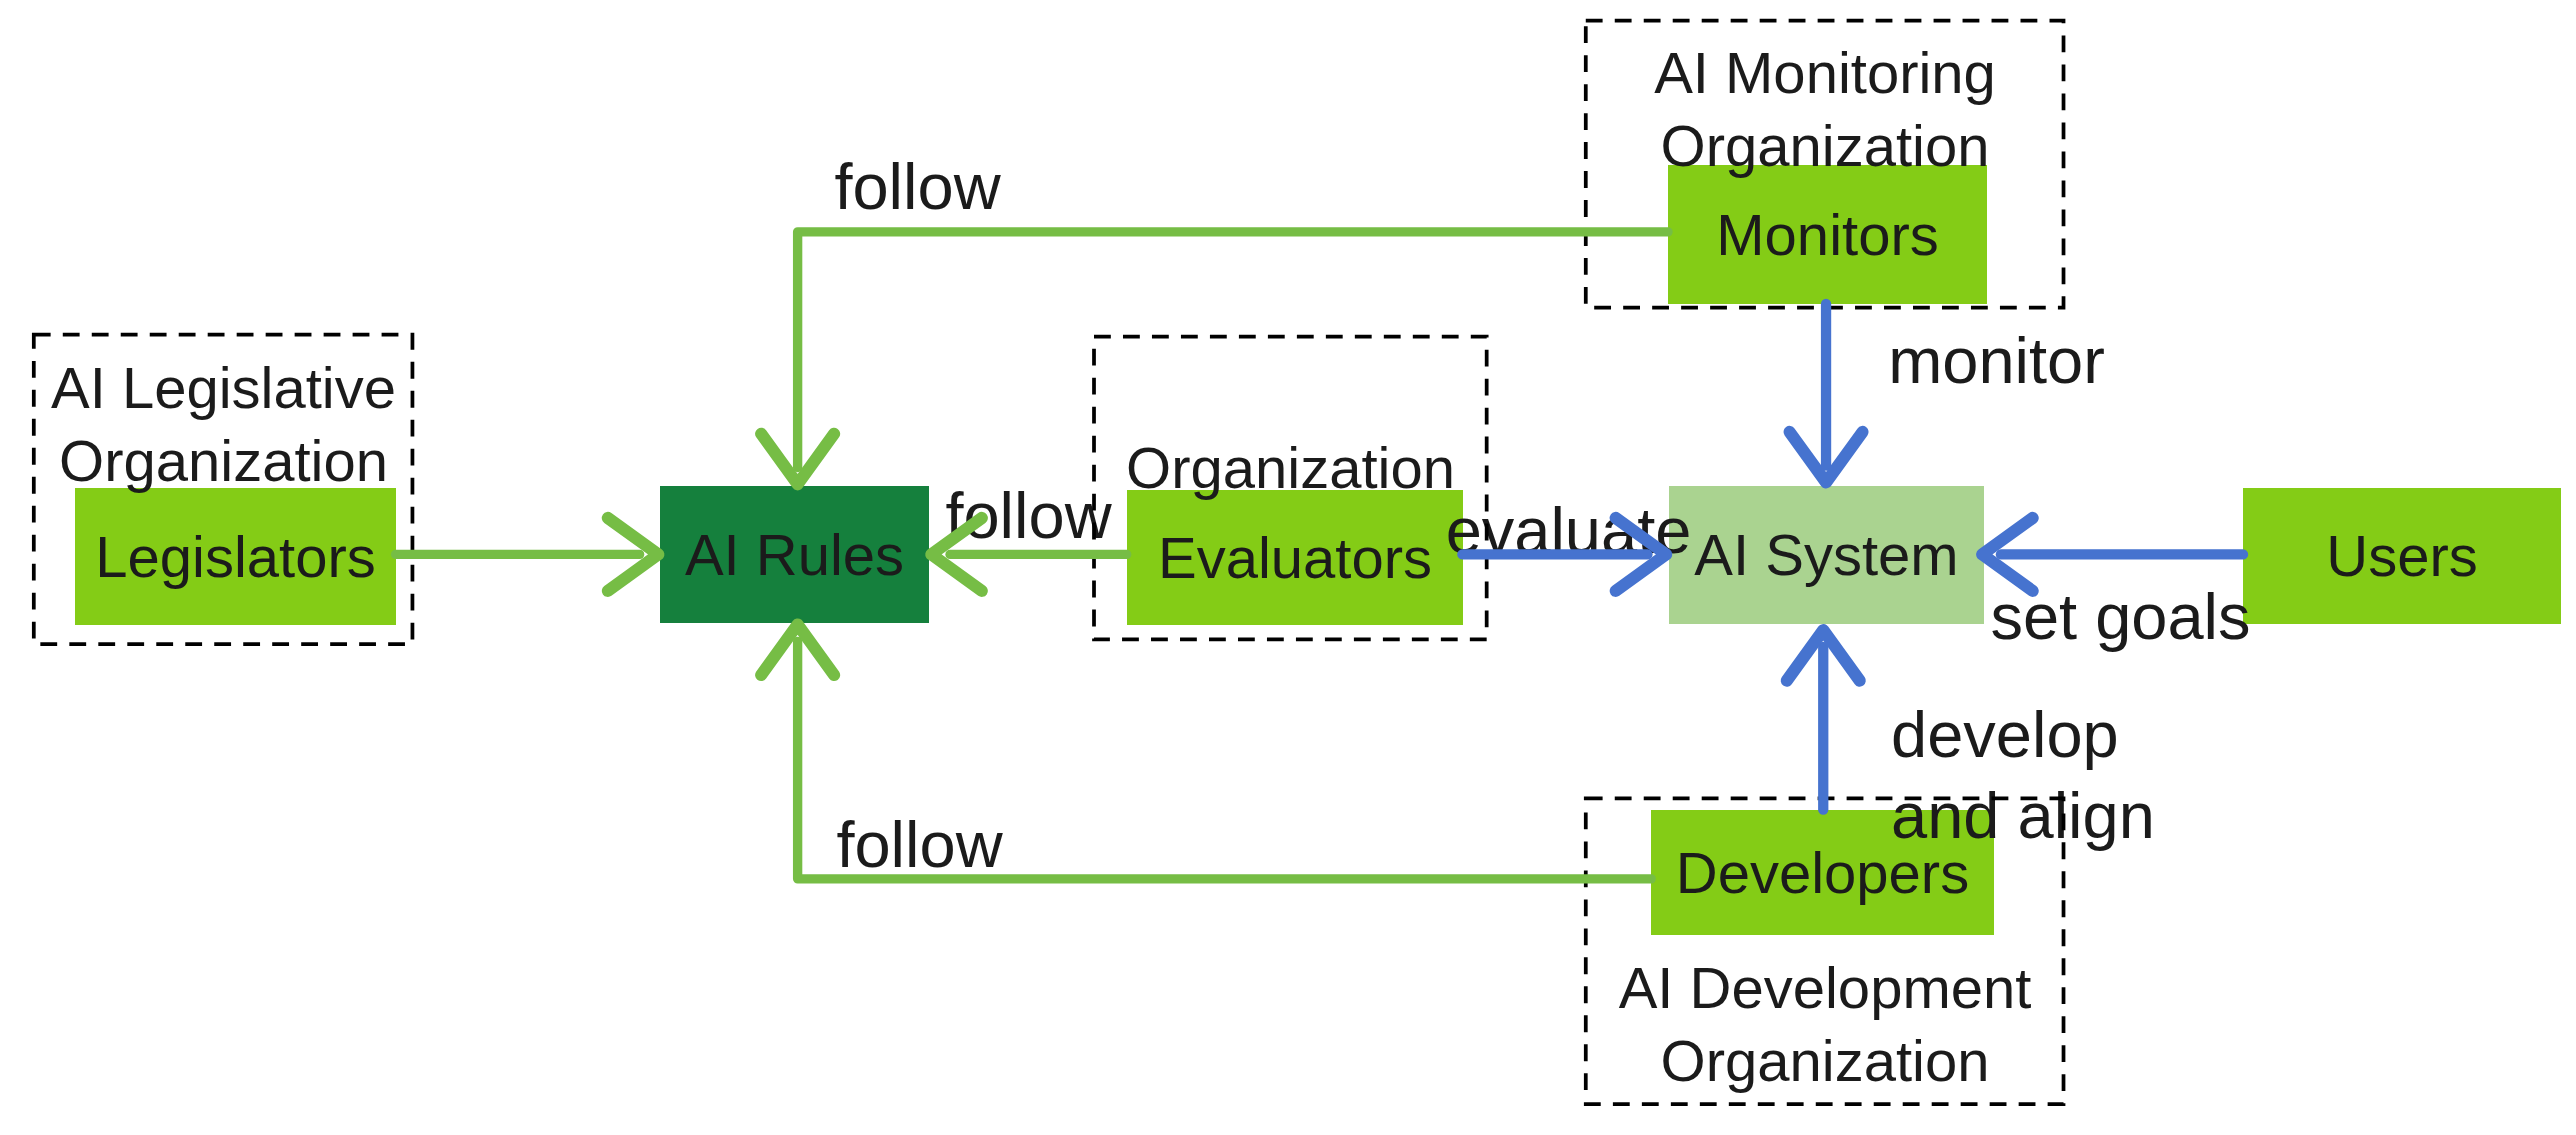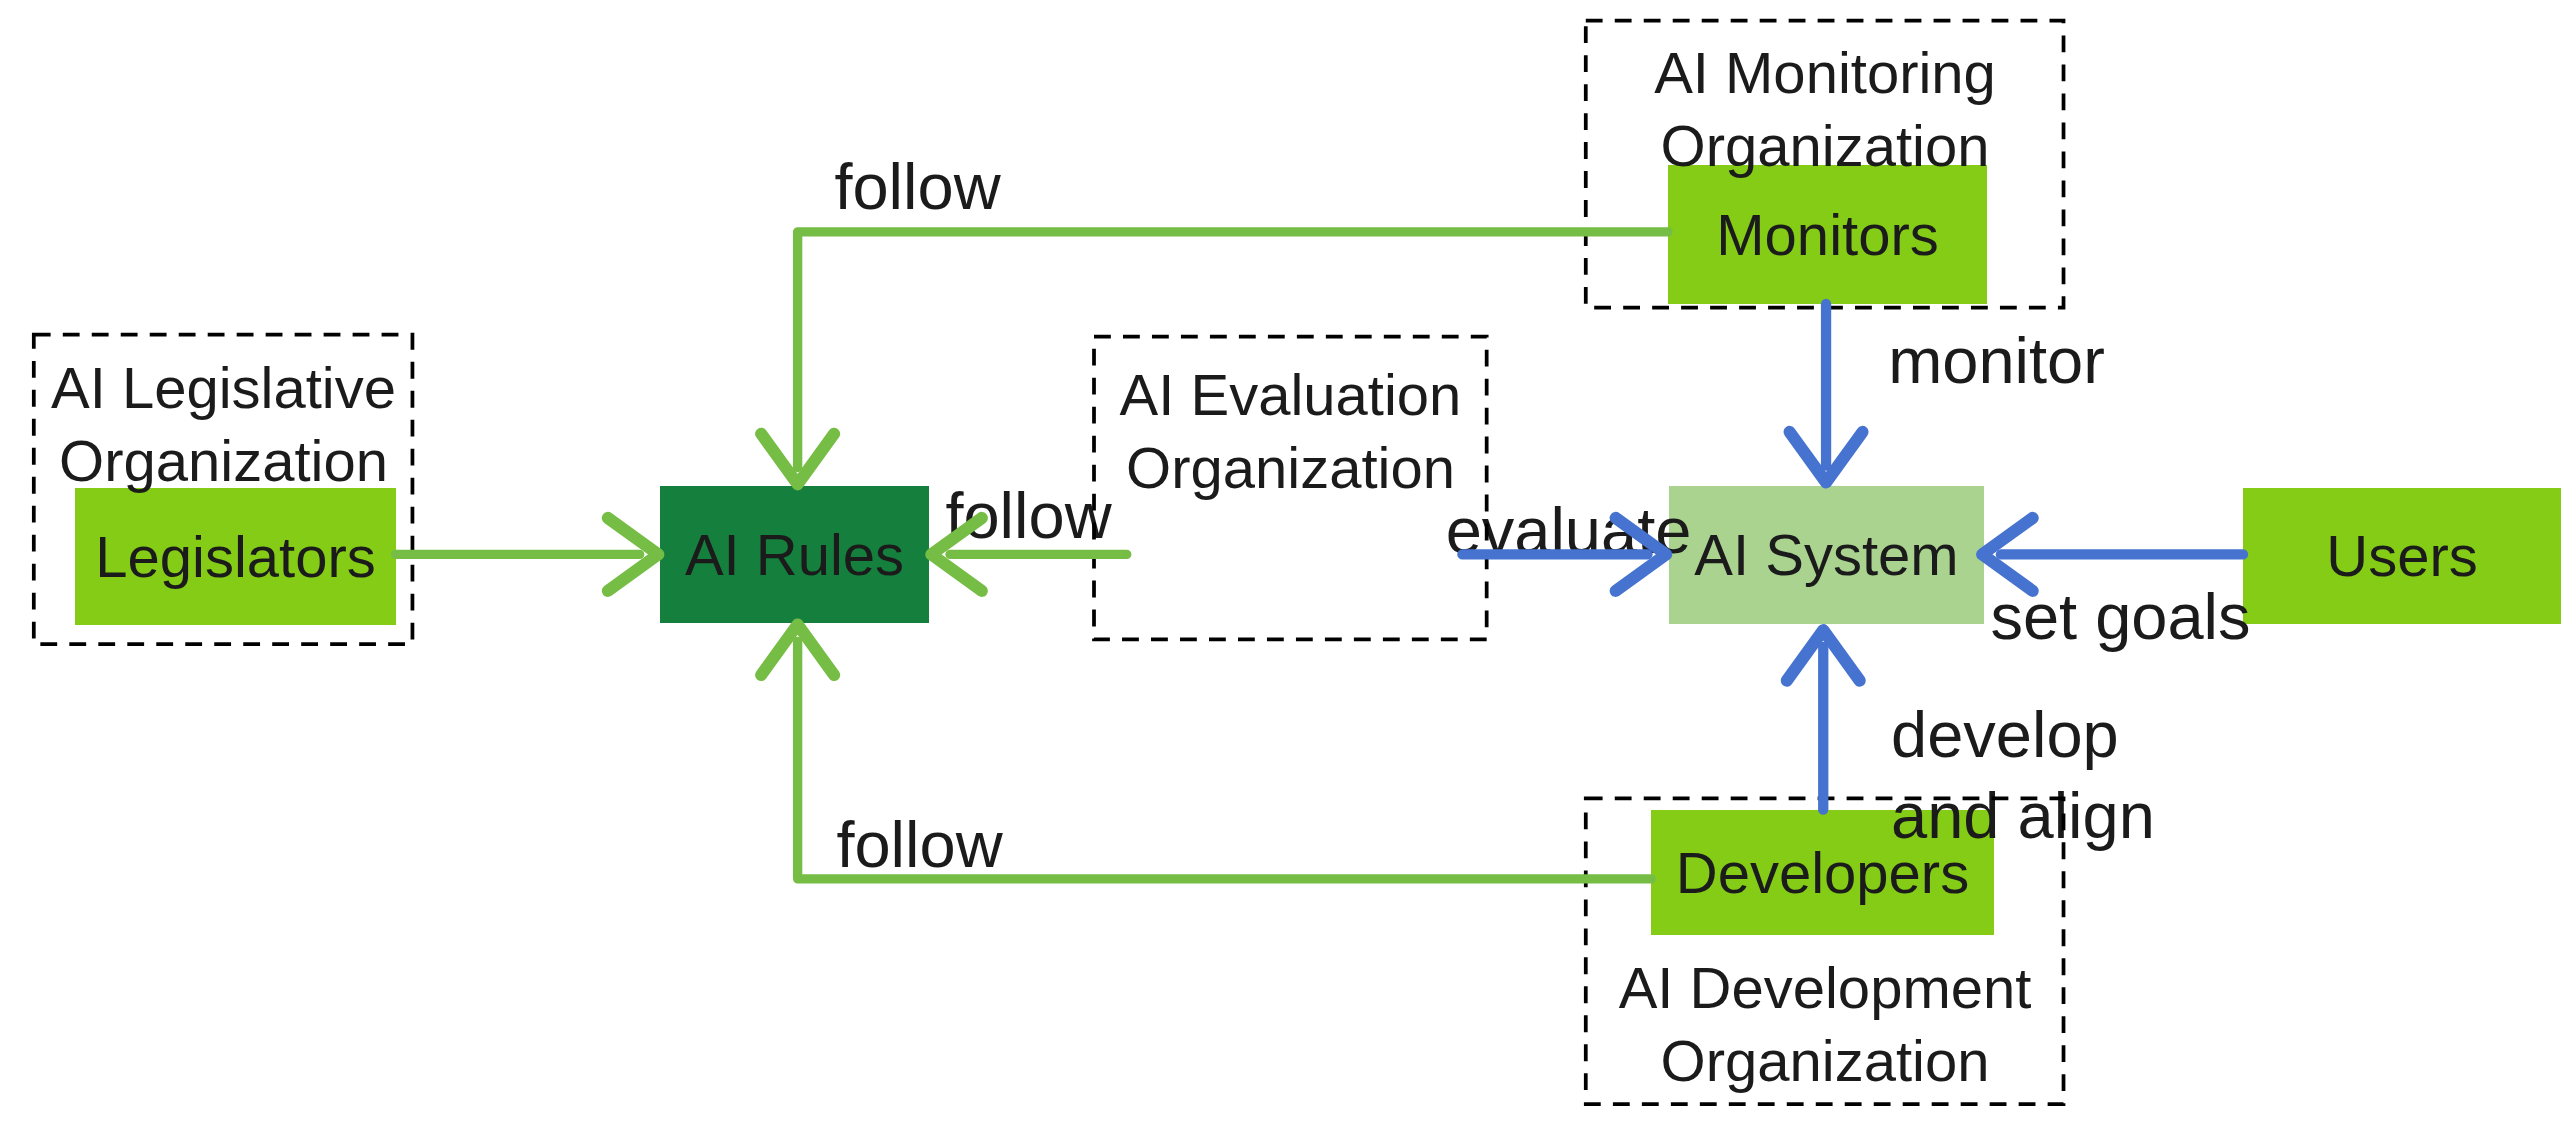--- a/index.html
+++ b/index.html
@@ -72,39 +72,42 @@
 <body>
 
 <div id="canvas">
 
   <div class="node cyan node-legislators">
     <span>Legislators</span>
   </div>
   <div class="node rules node-ai-rules">
     <span>AI Rules</span>
   </div>
+  <div class="node cyan node-evaluators">
+    <span>Evaluators</span>
+  </div>
   <div class="node cyan node-monitors">
     <span>Monitors</span>
   </div>
   <div class="node system node-ai-system">
     <span>AI System</span>
   </div>
   <div class="node cyan node-users">
     <span>Users</span>
   </div>
   <div class="node cyan node-developers">
     <span>Developers</span>
   </div>
 
   <div class="org-label org-label-legislative">
     <span>AI Legislative</span><br>
     <span>Organization</span>
   </div>
   <div class="org-label org-label-evaluation">
-    <span>AI Evaluation</span><br>
+    <br>
     <span>Organization</span>
   </div>
   <div class="org-label org-label-monitoring">
     <span>AI Monitoring</span><br>
     <span>Organization</span>
   </div>
   <div class="org-label org-label-development">
     <span>AI Development</span><br>
     <span>Organization</span>
   </div>

